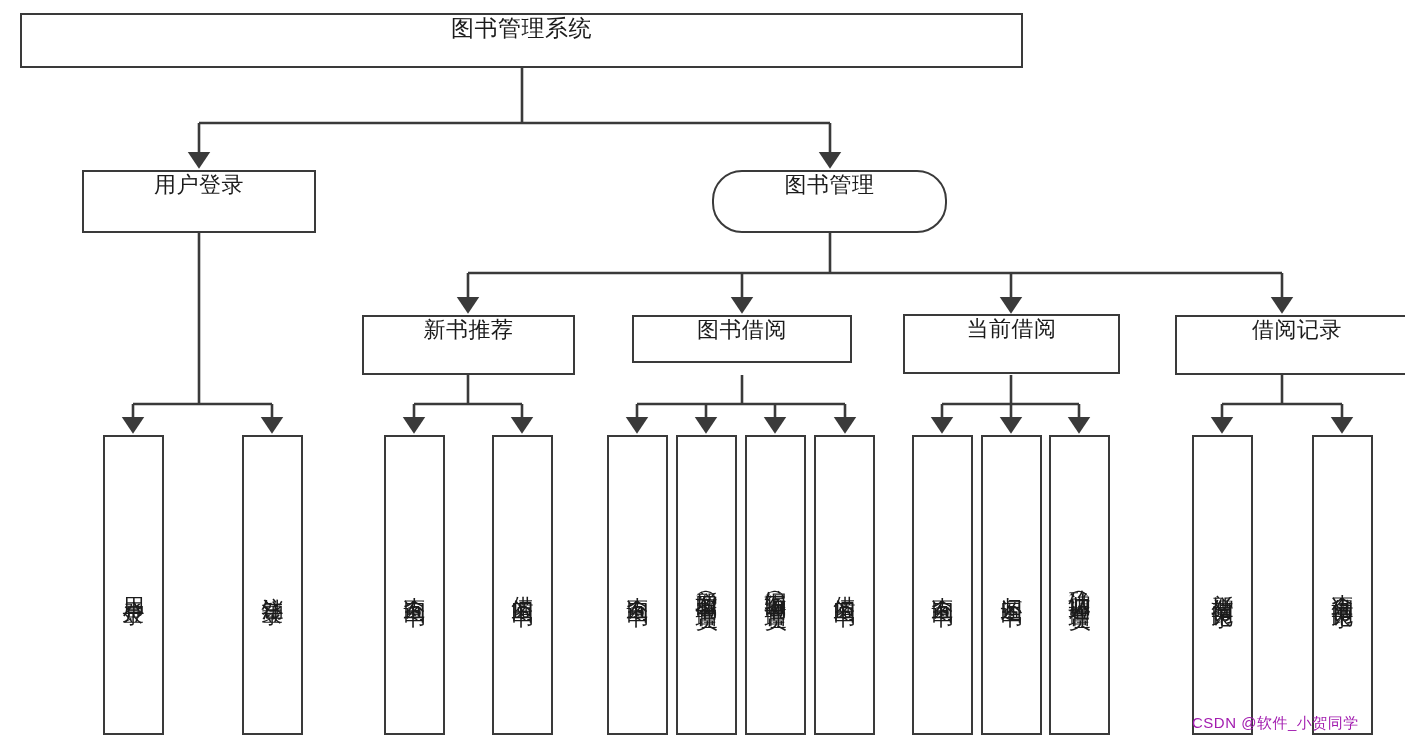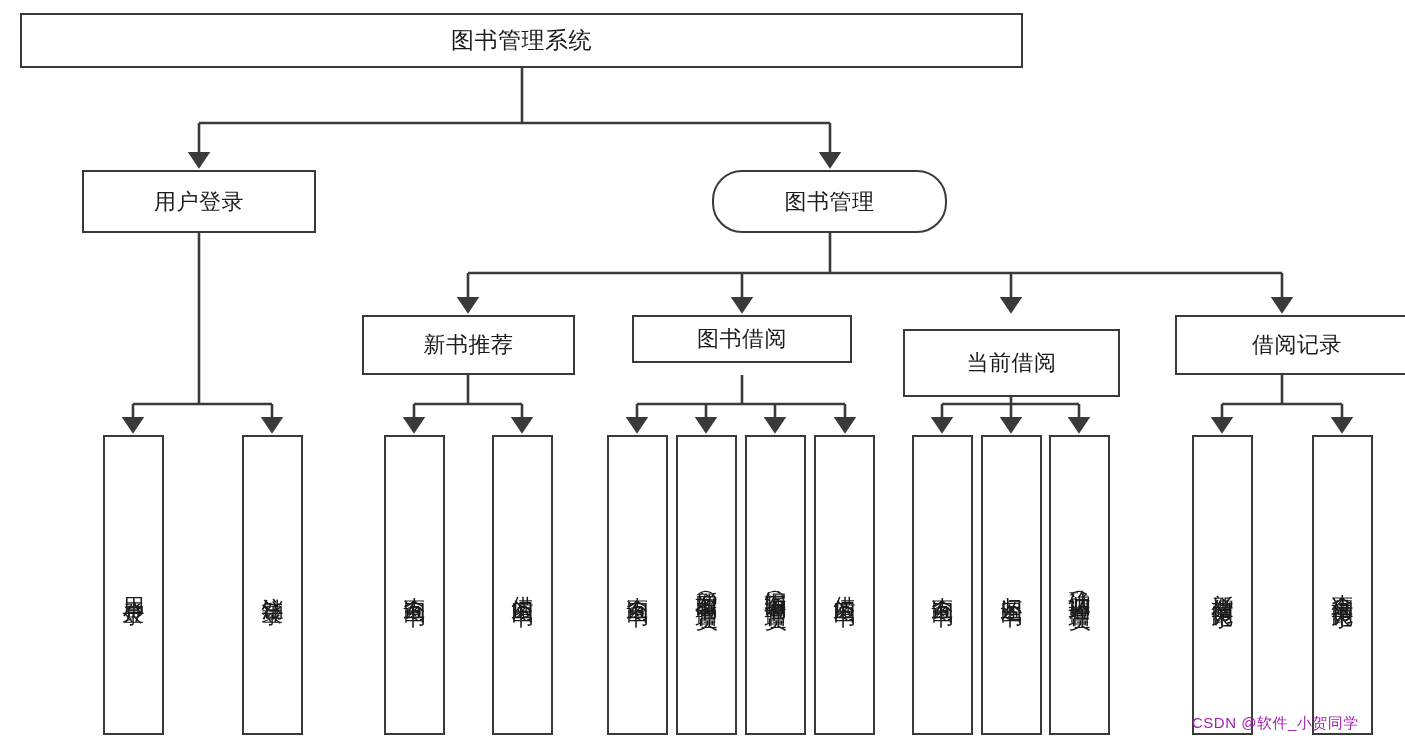--- a/index.html
+++ b/index.html
@@ -1,19 +1,19 @@
 <!DOCTYPE html>
 <html><head>
 <meta charset="utf-8">
 <style>
   html,body{margin:0;padding:0;background:#fff;}
   body{width:1405px;height:747px;font-family:"Liberation Sans","DejaVu Sans",sans-serif;}
   #stage{position:relative;width:1405px;height:747px;overflow:hidden;background:#fff;}
   svg#wires{position:absolute;left:0;top:0;width:1405px;height:747px;}
-  .node{position:absolute;box-sizing:border-box;background:#fff;border:2.5px solid #3a3a3a;display:flex;align-items:center;justify-content:center;}
+  .node{position:absolute;box-sizing:border-box;background:#fff;border:2.5px solid #3a3a3a;display:flex;justify-content:center;}
   .node .lbl{color:#1b1b1b;font-size:22px;line-height:1.15;letter-spacing:.5px;white-space:nowrap;}
   .node.root .lbl{font-size:23px;}
   .leaf{position:absolute;box-sizing:border-box;background:#fff;border:2.5px solid #3a3a3a;display:flex;align-items:center;justify-content:center;padding:6px 0;}
   .leaf .vlbl{writing-mode:vertical-rl;text-orientation:upright;color:#1b1b1b;font-size:22px;line-height:1.45;letter-spacing:3px;white-space:nowrap;}
   .watermark{position:absolute;color:#a21caf;font-size:15px;letter-spacing:.5px;white-space:nowrap;pointer-events:none;}
 </style>
 </head>
 <body>
 
 <div id="stage">
@@ -78,21 +78,21 @@
   <div class="node" style="left:712px;top:170px;width:235px;height:63px;border-radius:30px;">
     <span class="lbl">图书管理</span>
   </div>
 
   <div class="node" style="left:362px;top:315px;width:213px;height:60px;">
     <span class="lbl">新书推荐</span>
   </div>
   <div class="node" style="left:632px;top:315px;width:220px;height:48px;">
     <span class="lbl">图书借阅</span>
   </div>
-  <div class="node" style="left:903px;top:329px;width:217px;height:68px;">
+  <div class="node" style="left:903px;top:314px;width:217px;height:60px;">
     <span class="lbl">当前借阅</span>
   </div>
   <div class="node" style="left:1175px;top:315px;width:244px;height:60px;">
     <span class="lbl">借阅记录</span>
   </div>
 
   <div class="leaf" style="left:103px;top:435px;width:61px;height:300px;">
     <span class="vlbl">用户登录</span>
   </div>
   <div class="leaf" style="left:242px;top:435px;width:61px;height:300px;">

